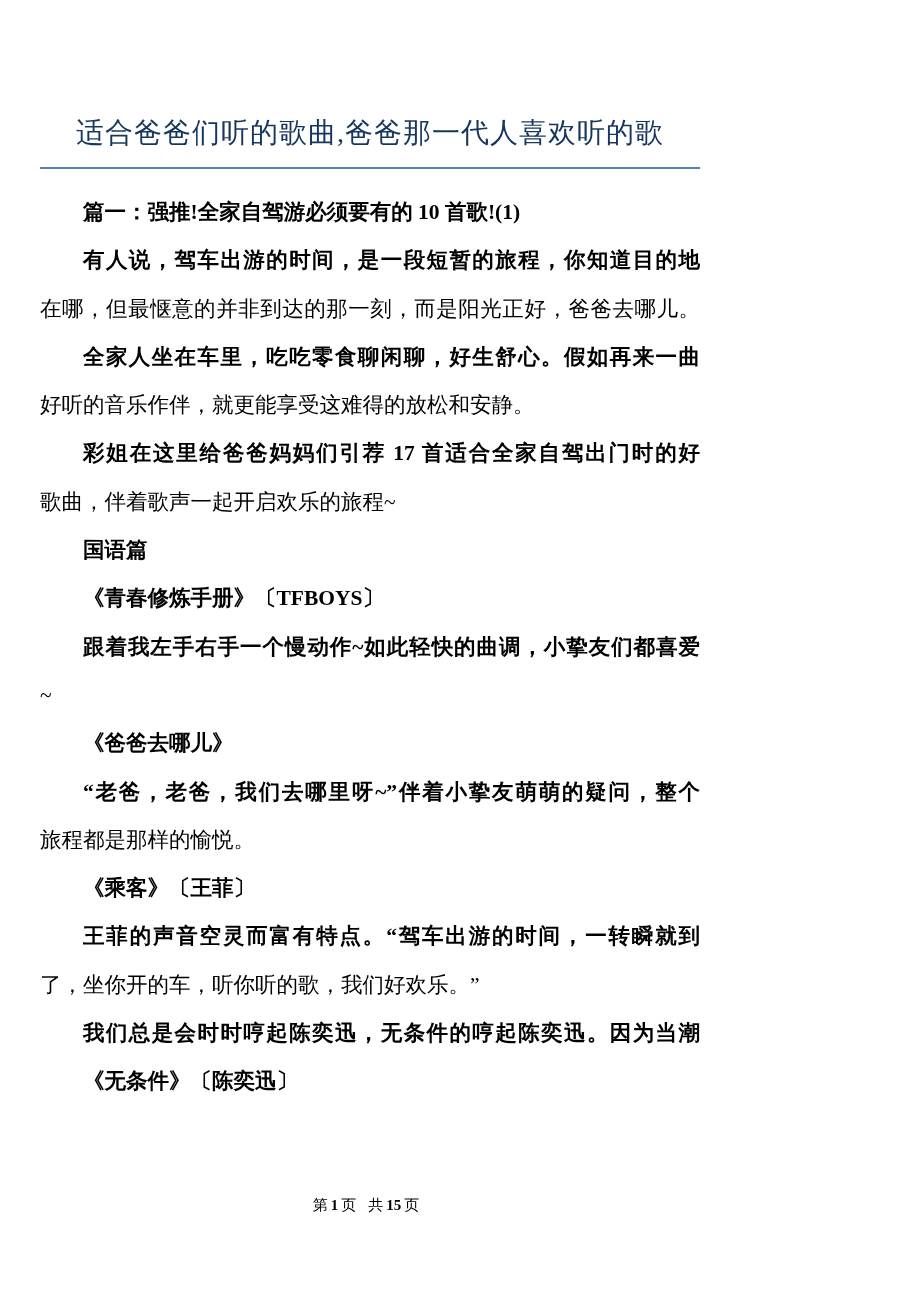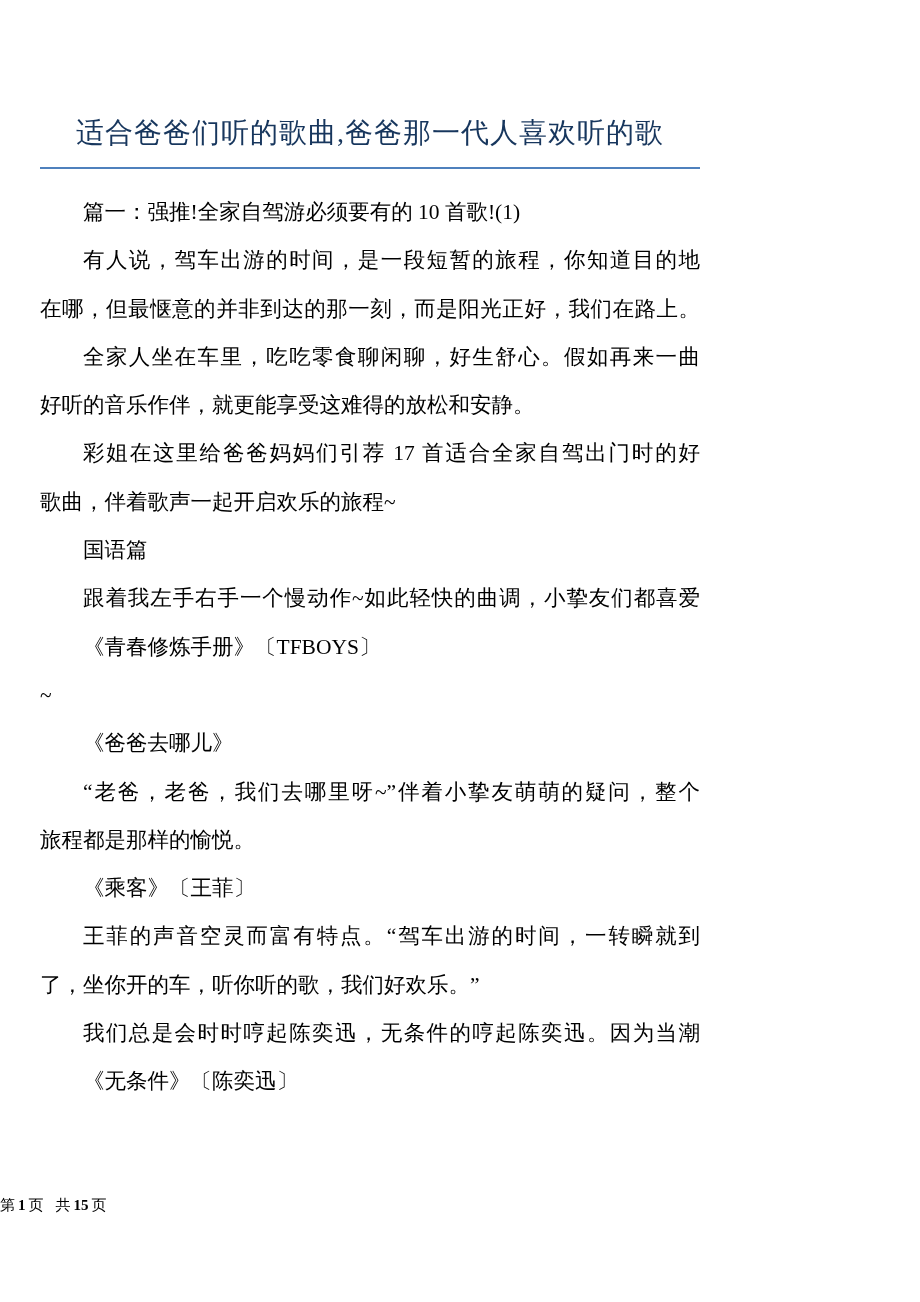--- a/index.html
+++ b/index.html
@@ -35,55 +35,56 @@
   .body-lines {
     margin-top: 19px;
   }
   .line {
     font-size: 21.5px;
     height: 48.3px;
     line-height: 48.3px;
     overflow: hidden;
     text-align: left;
   }
-  .line.indent { padding-left: 43px; }
+  .line.indent { padding-left: 43px; font-weight: bold; }
   .line.fill {
     text-align: justify;
     text-align-last: justify;
   }
   .footer {
     position: absolute;
     top: 1196px;
     left: 0;
     right: 8px;
+    text-align: center;
     font-size: 15px;
     line-height: 18px;
     color: #000000;
   }
   .footer .num { font-weight: 600; margin: 0 3px; }
   .footer .gap { display: inline-block; width: 12px; }
 </style>
 </head>
 <body>
 
 <div class="page">
   <div class="content">
     <h1 class="doc-title" style="color: rgb(23, 54, 93);">适合爸爸们听的歌曲,爸爸那一代人喜欢听的歌</h1>
     <div class="title-rule" style="border-bottom-color: rgb(79, 129, 189);"></div>
     <div class="body-lines">
         <div class="line indent">篇一：强推!全家自驾游必须要有的 10 首歌!(1)</div>
         <div class="line indent fill">有人说，驾车出游的时间，是一段短暂的旅程，你知道目的地</div>
-        <div class="line fill">在哪，但最惬意的并非到达的那一刻，而是阳光正好，我们在路上。</div>
+        <div class="line fill">在哪，但最惬意的并非到达的那一刻，而是阳光正好，爸爸去哪儿。</div>
         <div class="line indent fill">全家人坐在车里，吃吃零食聊闲聊，好生舒心。假如再来一曲</div>
         <div class="line">好听的音乐作伴，就更能享受这难得的放松和安静。</div>
         <div class="line indent fill">彩姐在这里给爸爸妈妈们引荐 17 首适合全家自驾出门时的好</div>
         <div class="line">歌曲，伴着歌声一起开启欢乐的旅程~</div>
         <div class="line indent">国语篇</div>
+        <div class="line indent">《青春修炼手册》〔TFBOYS〕</div>
         <div class="line indent fill">跟着我左手右手一个慢动作~如此轻快的曲调，小挚友们都喜爱</div>
-        <div class="line indent">《青春修炼手册》〔TFBOYS〕</div>
         <div class="line">~</div>
         <div class="line indent">《爸爸去哪儿》</div>
         <div class="line indent fill">“老爸，老爸，我们去哪里呀~”伴着小挚友萌萌的疑问，整个</div>
         <div class="line">旅程都是那样的愉悦。</div>
         <div class="line indent">《乘客》〔王菲〕</div>
         <div class="line indent fill">王菲的声音空灵而富有特点。“驾车出游的时间，一转瞬就到</div>
         <div class="line">了，坐你开的车，听你听的歌，我们好欢乐。”</div>
         <div class="line indent fill">我们总是会时时哼起陈奕迅，无条件的哼起陈奕迅。因为当潮</div>
         <div class="line indent">《无条件》〔陈奕迅〕</div>
       </div>

